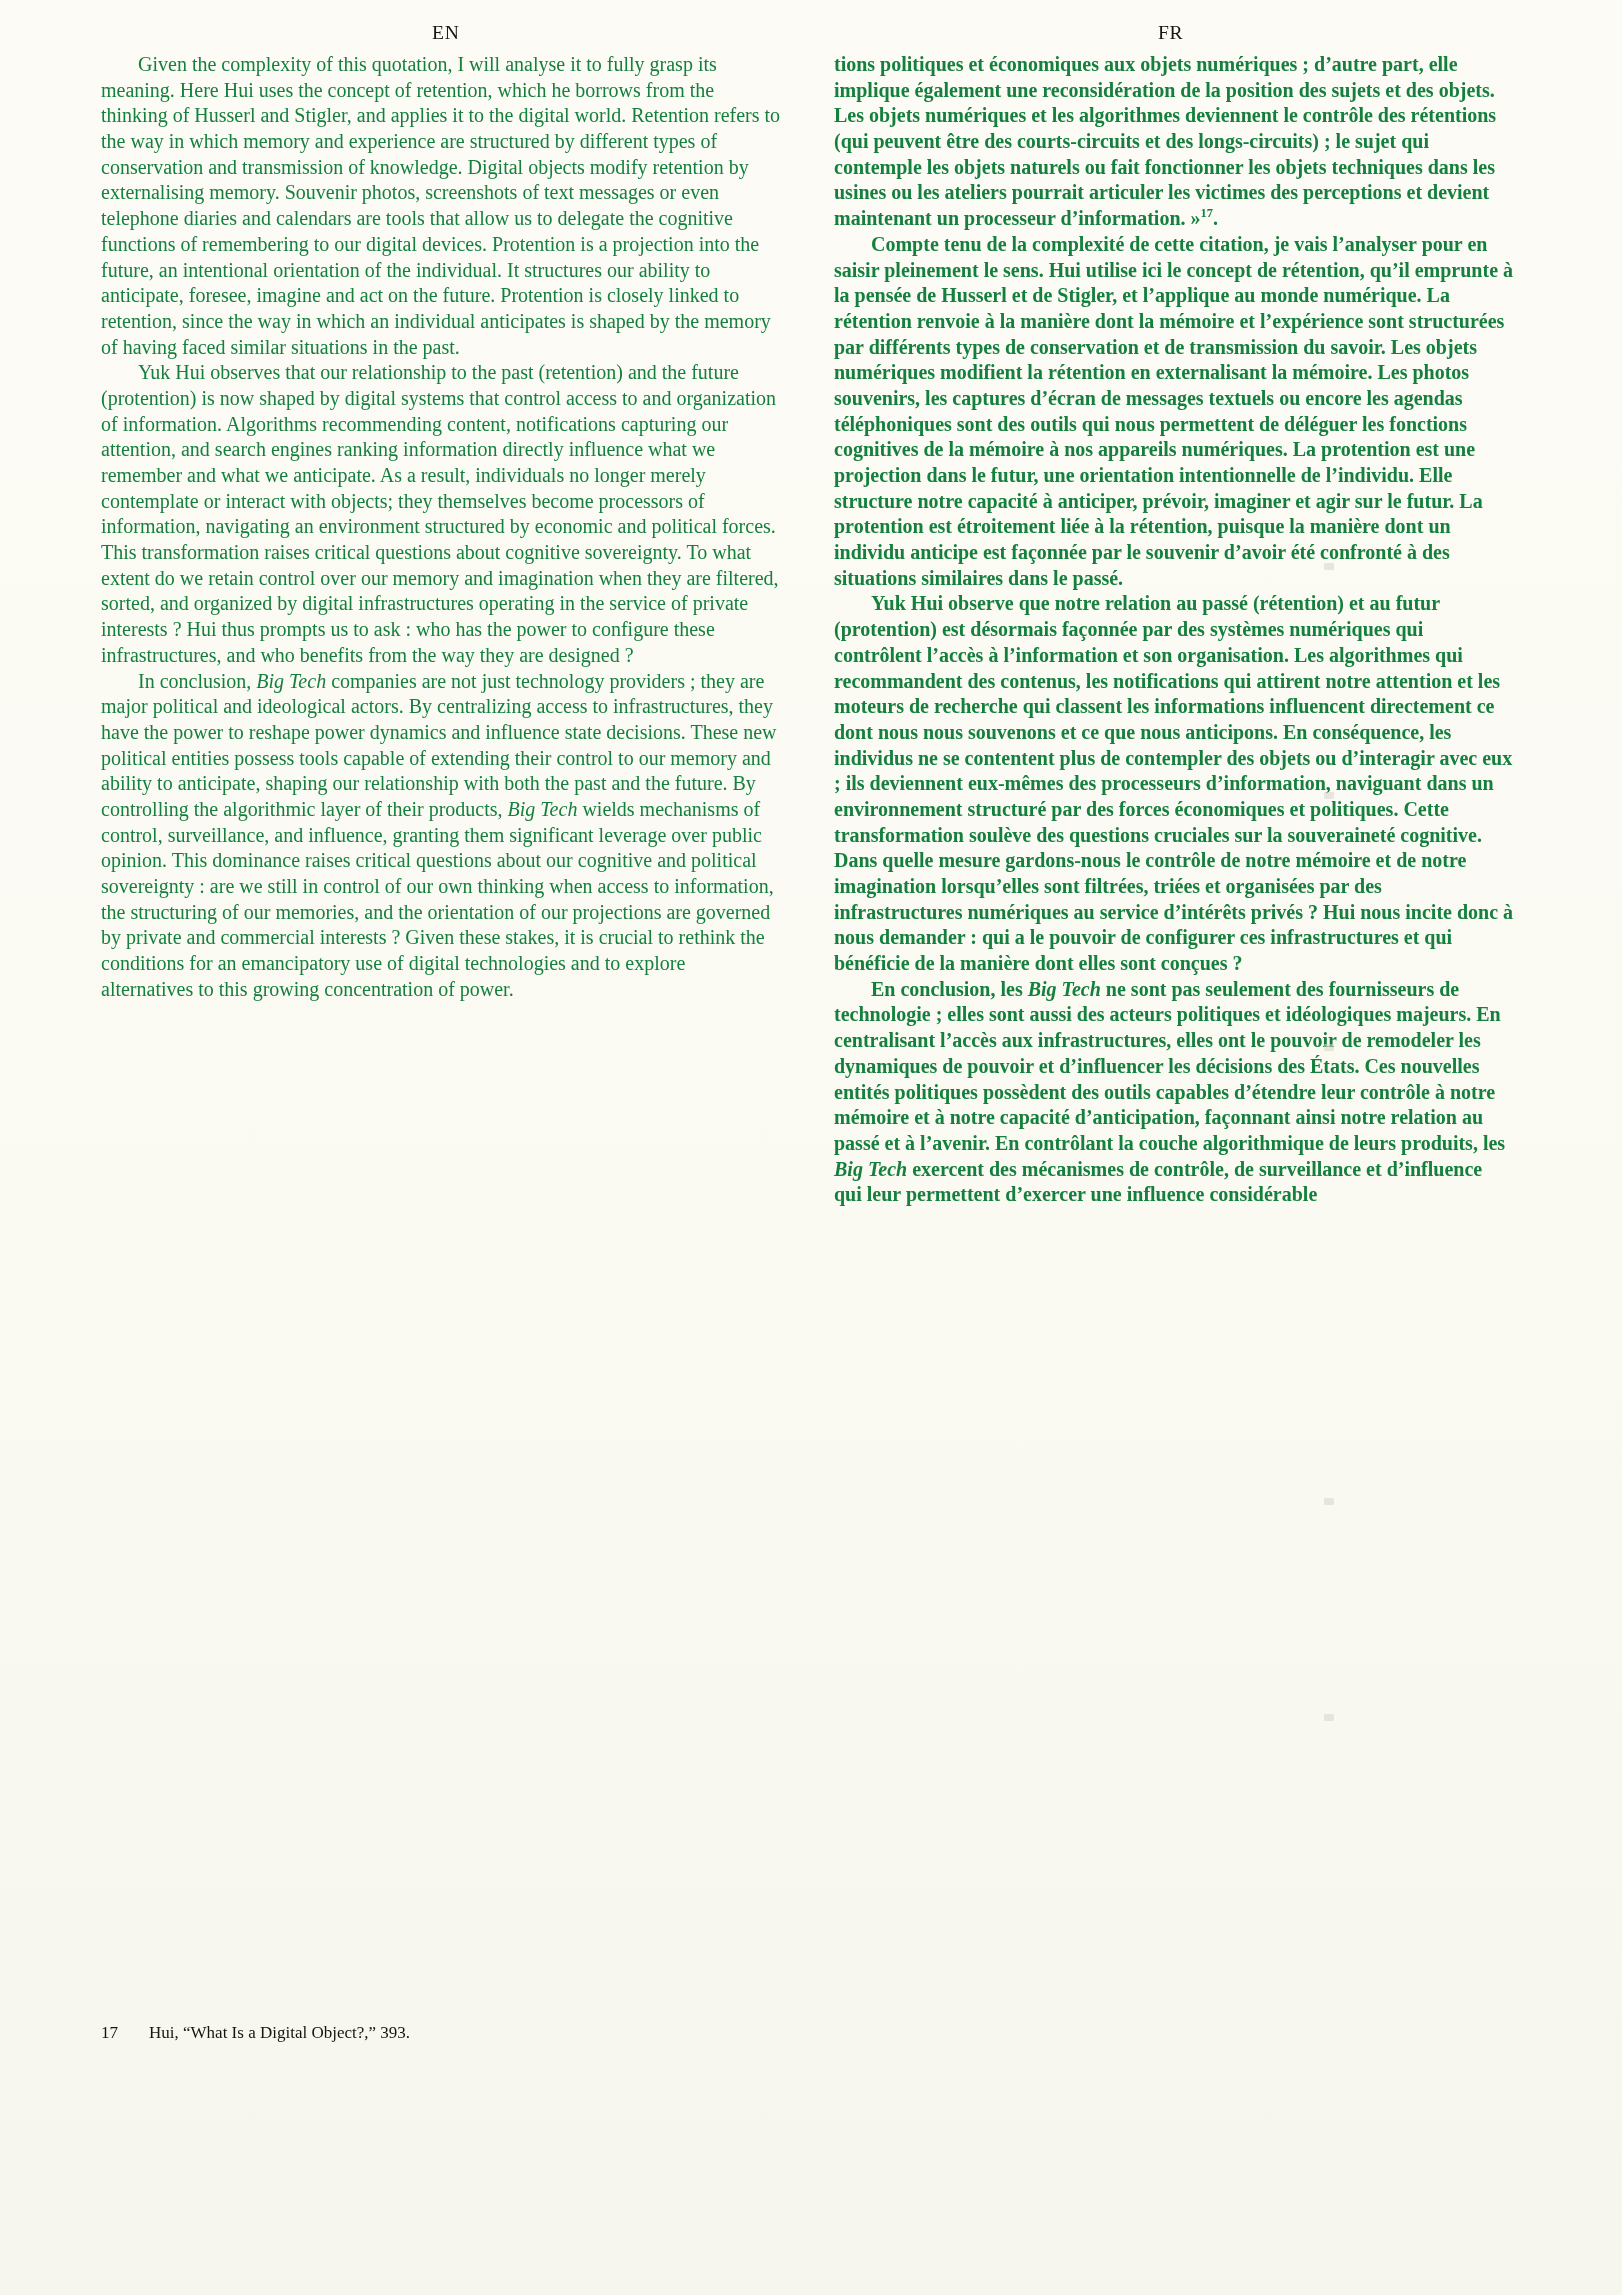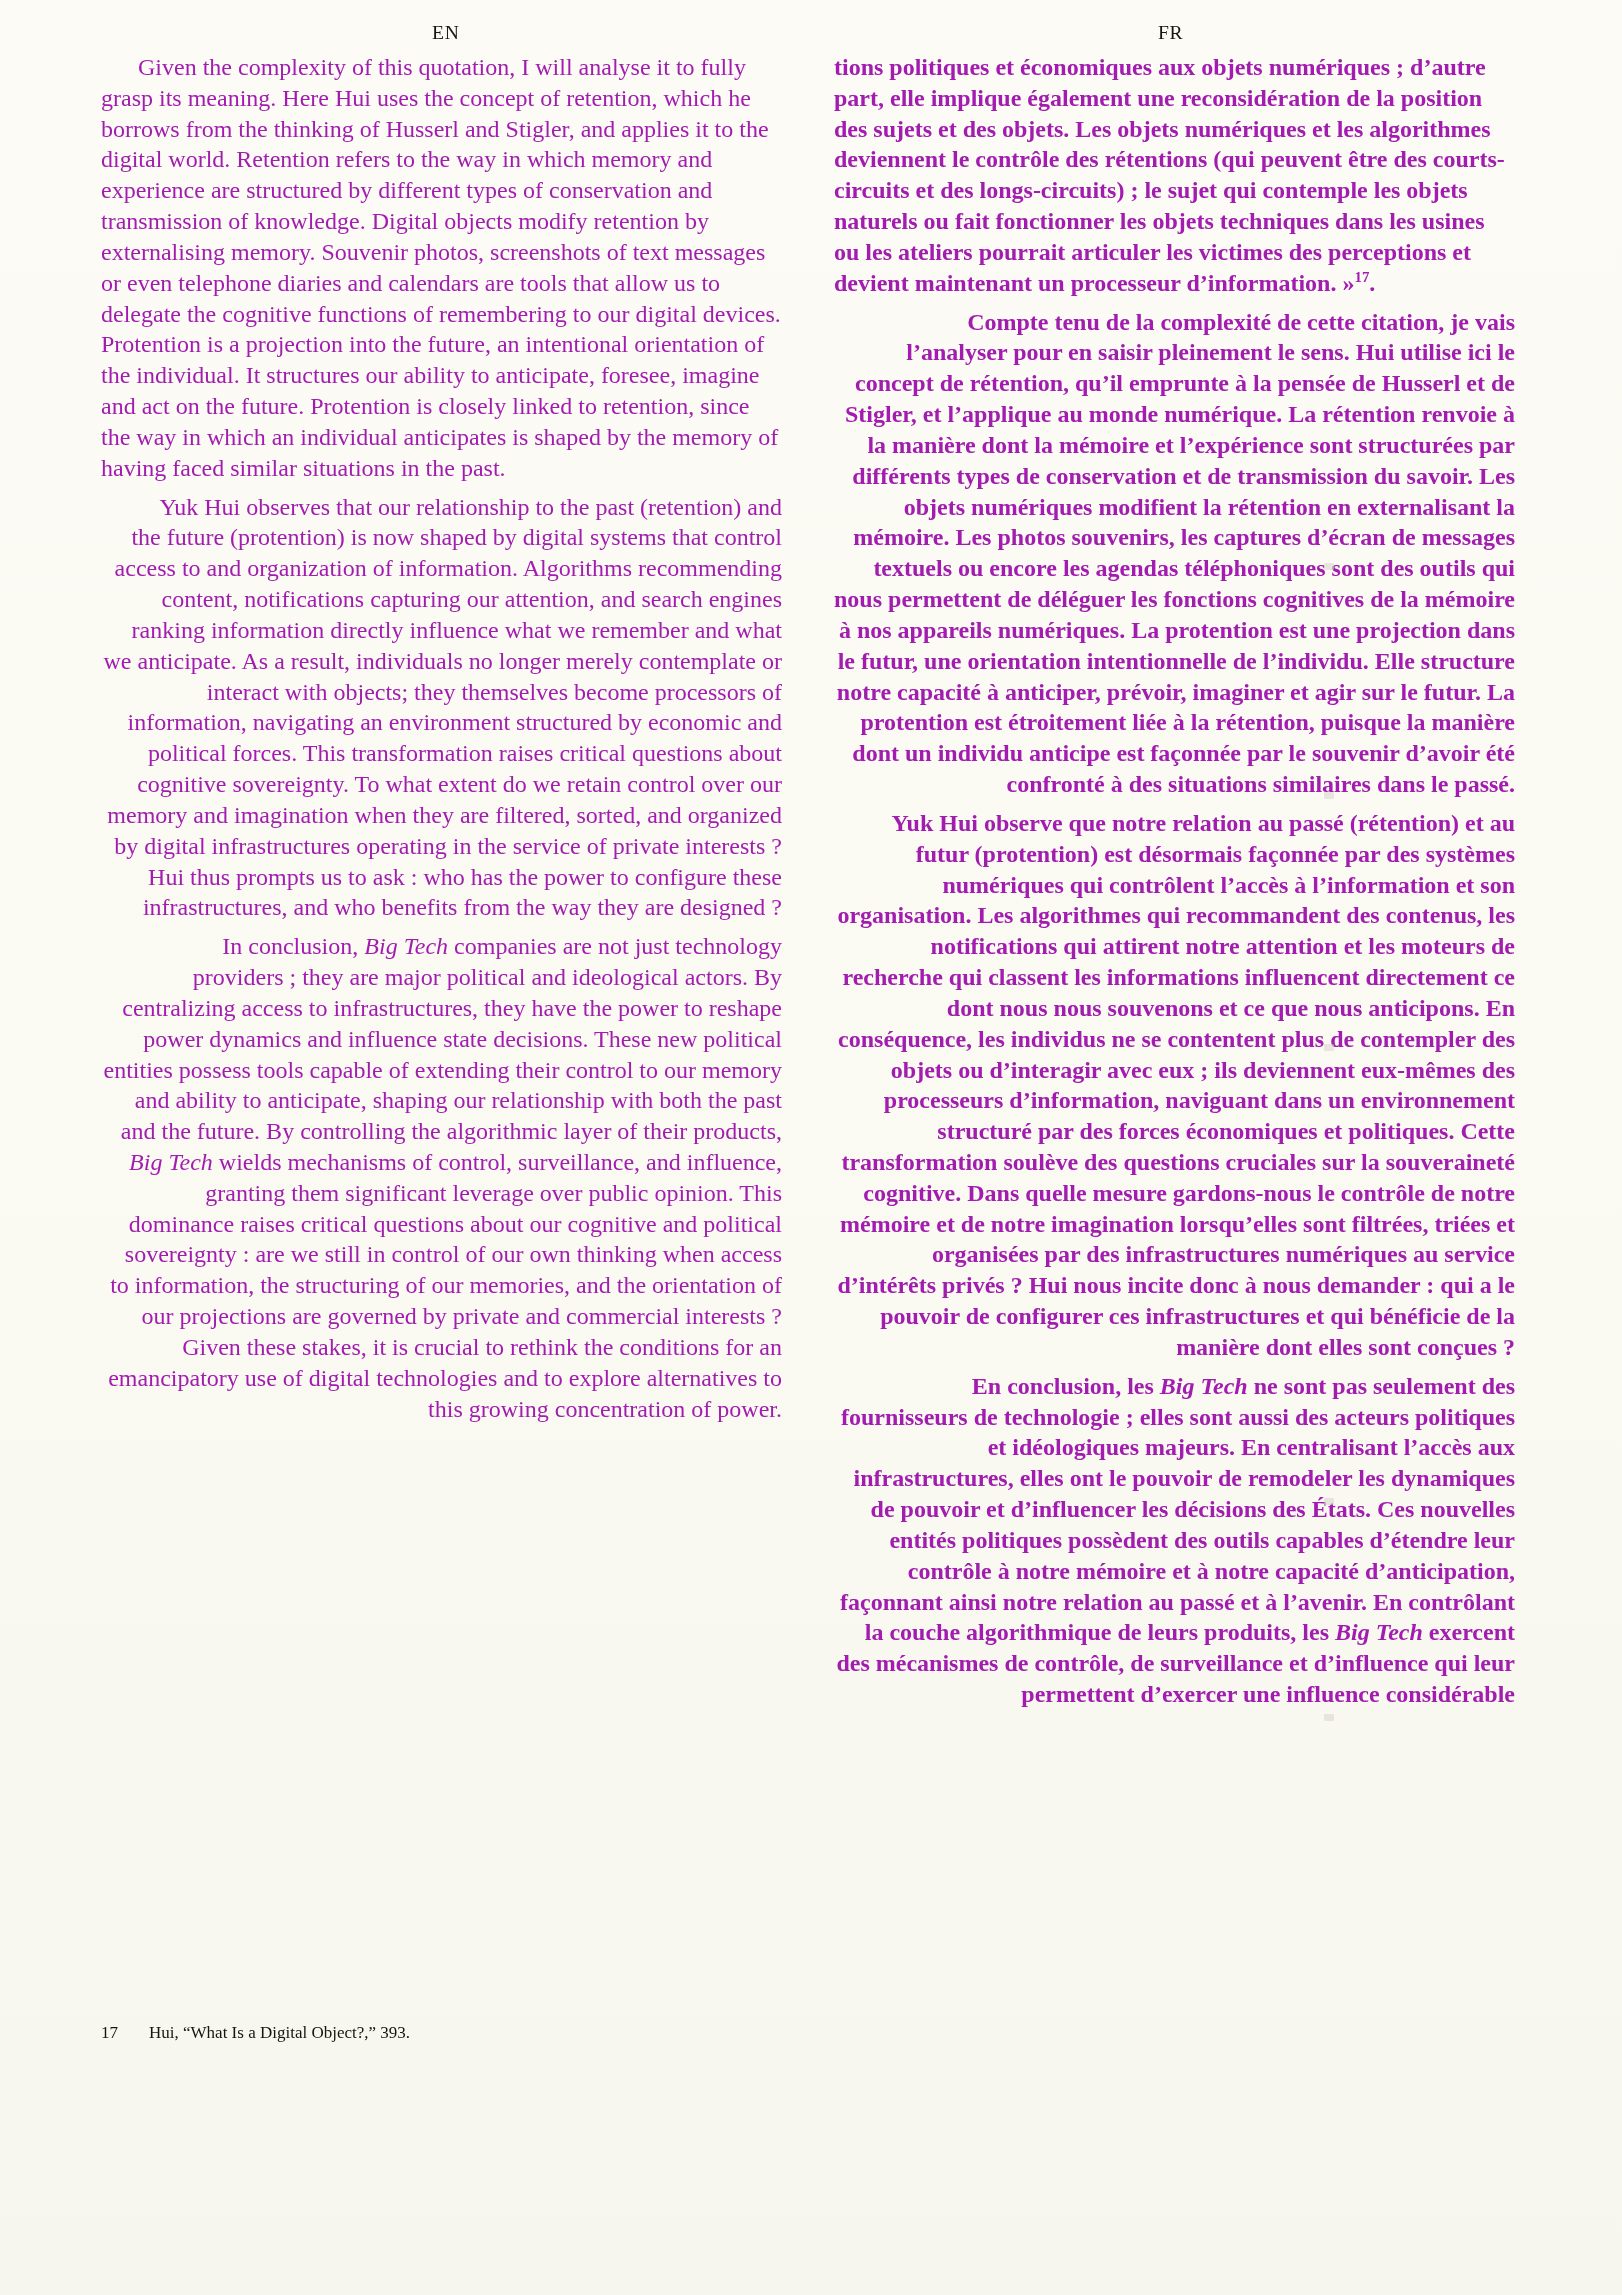--- a/index.html
+++ b/index.html
@@ -46,38 +46,37 @@
     color: #171613;
     font-family: "Liberation Serif", serif;
   }
   .lang-en { left: 432px; top: 9.2px; }
   .lang-fr { left: 1158px; top: 9.2px; text-align: center; }
 
   .column {
     position: absolute;
     top: 52px;
     width: 681px;
-    font-size: 24px;
+    font-size: 20px;
     line-height: 1.285;
-    color: #a21caf;
+    color: #15803d;
     text-align: left;
     hyphens: manual;
   }
   .col-en { left: 101px; }
   .col-fr { left: 834px; font-weight: bold; }
 
   .column p {
     margin: 0;
   }
   .column p.indent {
     text-indent: 37px;
   }
   .column p + p {
-    margin-top: 8px;
-    text-align: right;
+    margin-top: 0px;
   }
   .it {
     font-style: italic;
   }
   sup {
     font-size: 0.62em;
     vertical-align: super;
     line-height: 0;
   }
 

